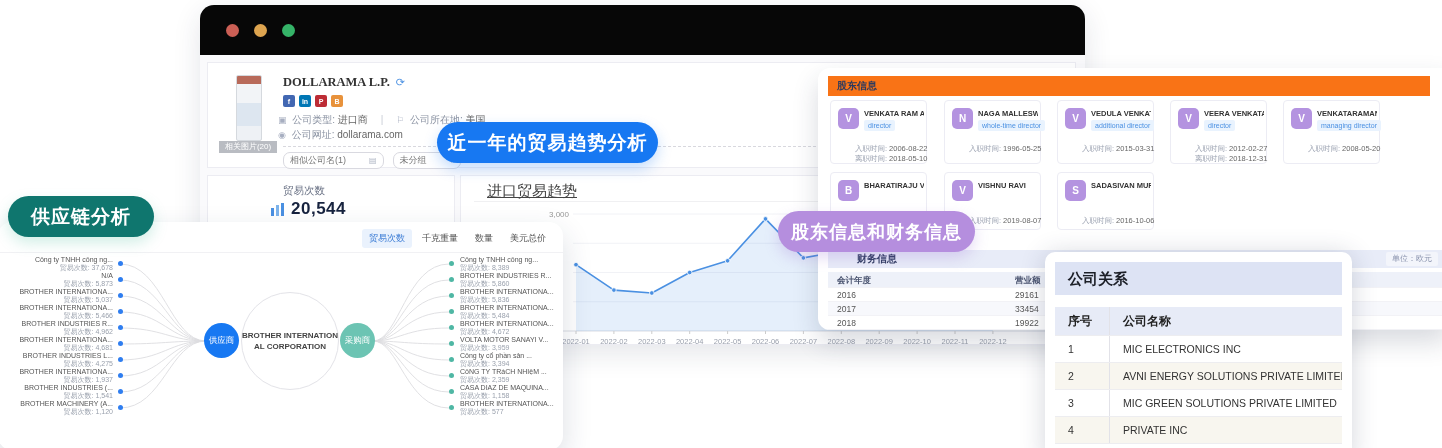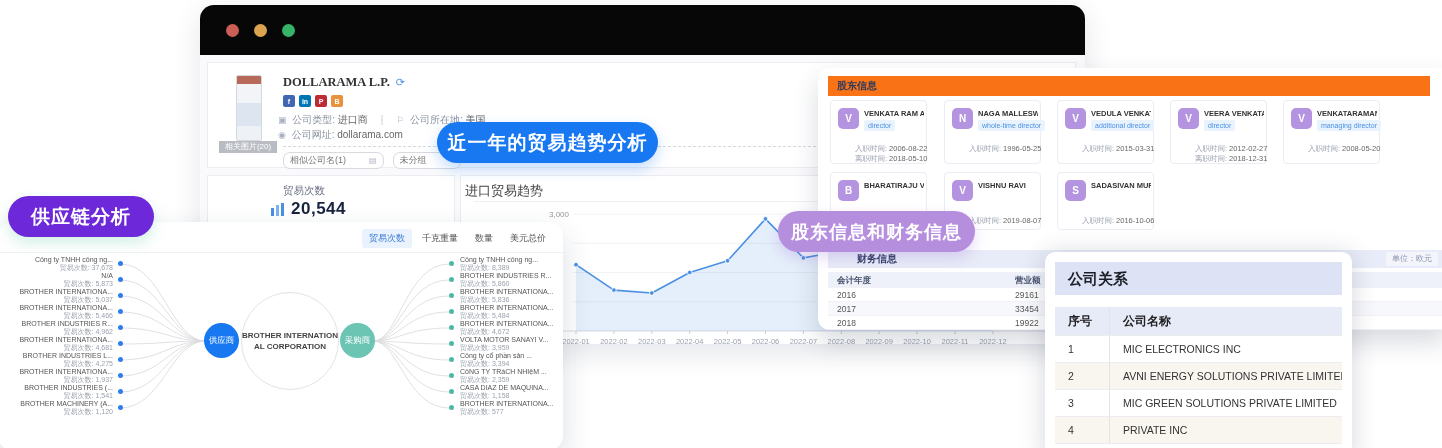--- a/index.html
+++ b/index.html
@@ -39,21 +39,21 @@
   .select { border:1px solid #d9d9e0; border-radius:7px; font-size:9px; color:#777; height:17px;
             padding:0 6px; display:flex; align-items:center; gap:23px; background:#fff; }
   .sel-ic { color:#aab1c0; font-size:8px; }
 
   .stats-card { left:7px; top:120px; width:248px; height:170px; }
   .stat-label { position:absolute; left:75px; top:8px; font-size:10.5px; color:#6b7386; }
   .stat-row { position:absolute; left:63px; top:23px; display:flex; align-items:center; gap:6px; }
   .stat-val { font-size:17px; font-weight:bold; color:#17233f; letter-spacing:.5px; }
 
   .chart-card { left:260px; top:120px; width:618px; height:170px; }
-  .chart-title { position:absolute; left:4px; top:6px; font-size:13px; color:#444; }
+  .chart-title { position:absolute; left:26px; top:6px; font-size:15px; color:#444;text-decoration:underline; }
   .chart-divider { position:absolute; left:13px; right:13px; top:25px; border-top:1px solid #f0f0f2; }
   .trend-svg { position:absolute; left:0; top:0; }
 
   
   .shwin { position:absolute; left:818px; top:68px; width:630px; height:262px; background:#fff;
            border-radius:12px 0 0 12px; box-shadow:0 12px 26px rgba(40,50,80,.18); }
   .sec-header { position:absolute; left:10px; top:8px; right:18px; height:20px; background:#f97316;
                 color:#2d3a5e; font-size:10px; font-weight:bold; line-height:20px; padding-left:9px; }
   .pcard { position:absolute; width:97px; background:#fff; border:1px solid #ececf4; border-radius:4px; }
   .p0{left:12px;top:32px;height:64px;} .p1{left:126px;top:32px;height:64px;} .p2{left:239px;top:32px;height:64px;}
@@ -80,21 +80,21 @@
   .frow:nth-child(3) { background:#f7f8fc; }
   .fc1 { position:absolute; left:9px; } .fc2 { position:absolute; left:187px; }
 
   
   .pill { position:absolute; color:#fff; font-weight:bold; display:flex; align-items:center;
           justify-content:center; letter-spacing:1px; white-space:nowrap; }
   .pill-blue { left:437px; top:122px; width:221px; height:41px; border-radius:21px; background:#1778f2;
                font-size:19px; box-shadow:0 6px 14px rgba(23,120,242,.25); }
   .pill-purple { left:778px; top:211px; width:197px; height:41px; border-radius:21px; background:#b58ede;
                  font-size:18px; box-shadow:0 6px 14px rgba(150,110,210,.25); }
-  .pill-green { left:8px; top:196px; width:146px; height:41px; border-radius:21px; background:#6d28d9;
+  .pill-green { left:8px; top:196px; width:146px; height:41px; border-radius:21px; background:#0f766e;
                 font-size:19px; box-shadow:0 6px 14px rgba(80,190,160,.25); }
 
   
   .supply { position:absolute; left:-2px; top:222px; width:565px; height:228px; background:#fff;
             border-radius:14px; box-shadow:0 12px 30px rgba(30,50,80,.16); }
   .tabs { position:absolute; right:10px; top:7px; display:flex; gap:3px; }
   .tab { font-size:9px; color:#555; padding:3px 7px; border-radius:3px; }
   .tab.active { color:#3a7bd5; background:#eaf2fd; }
   .sdivider { position:absolute; left:0; right:0; top:30px; border-top:1px solid #f1f1f4; }
   .net-svg { position:absolute; left:0; top:0; }

